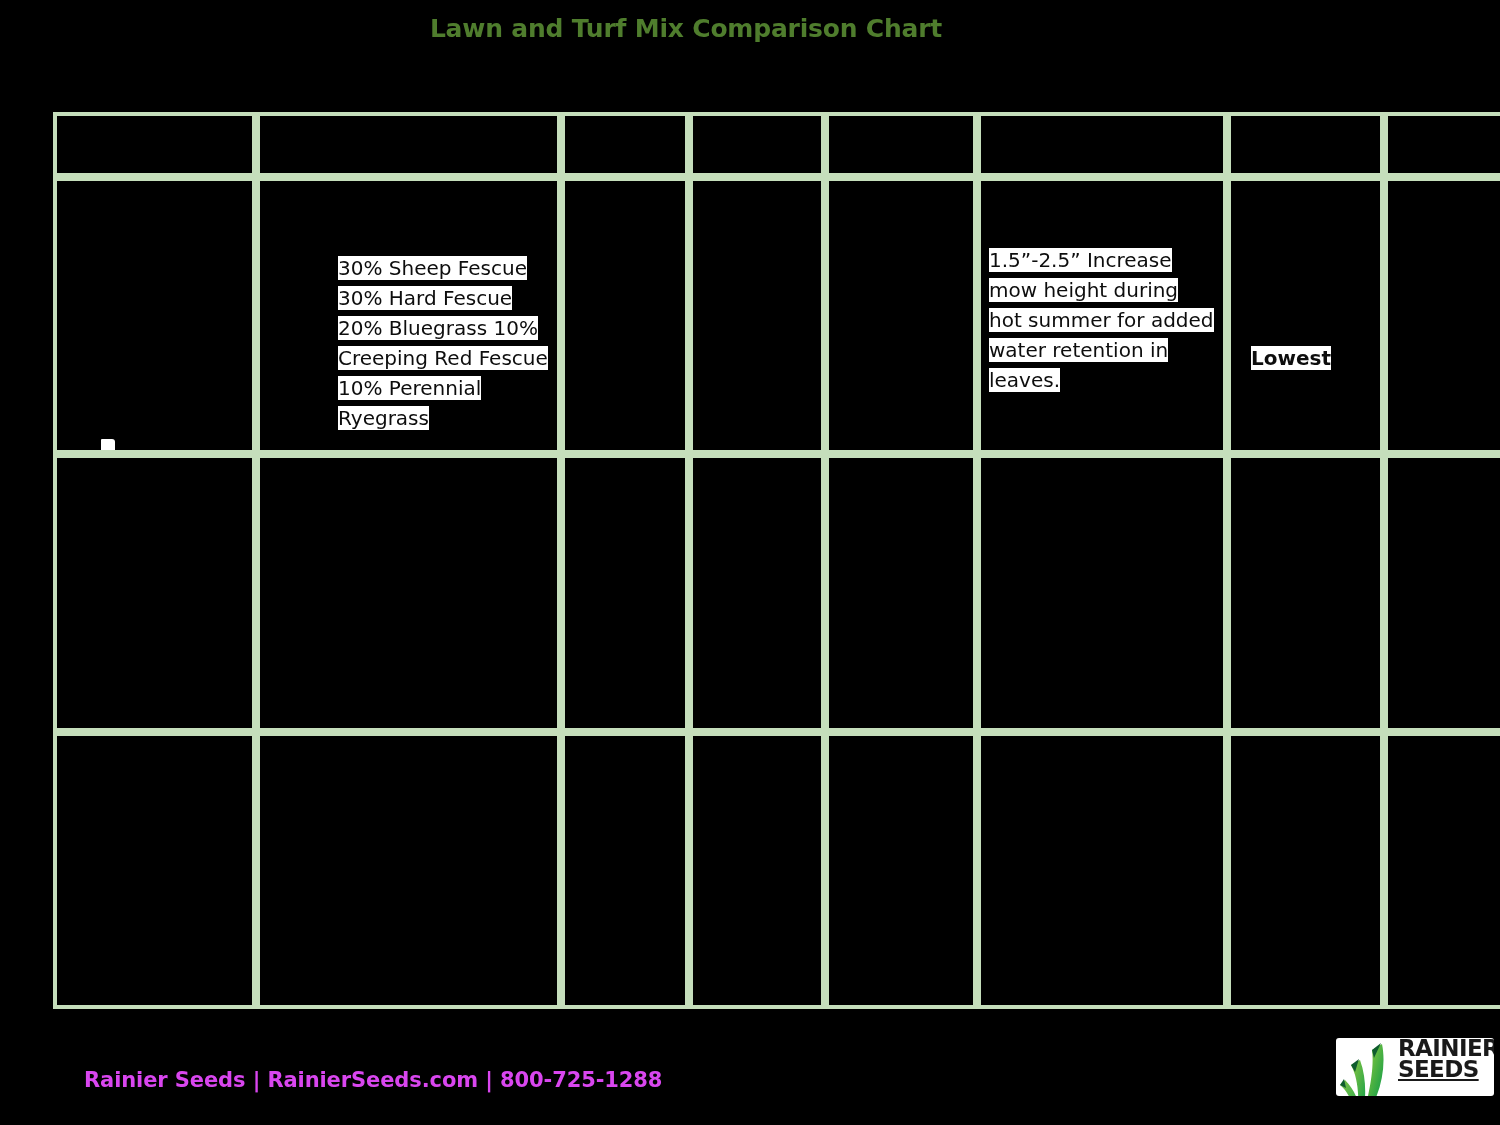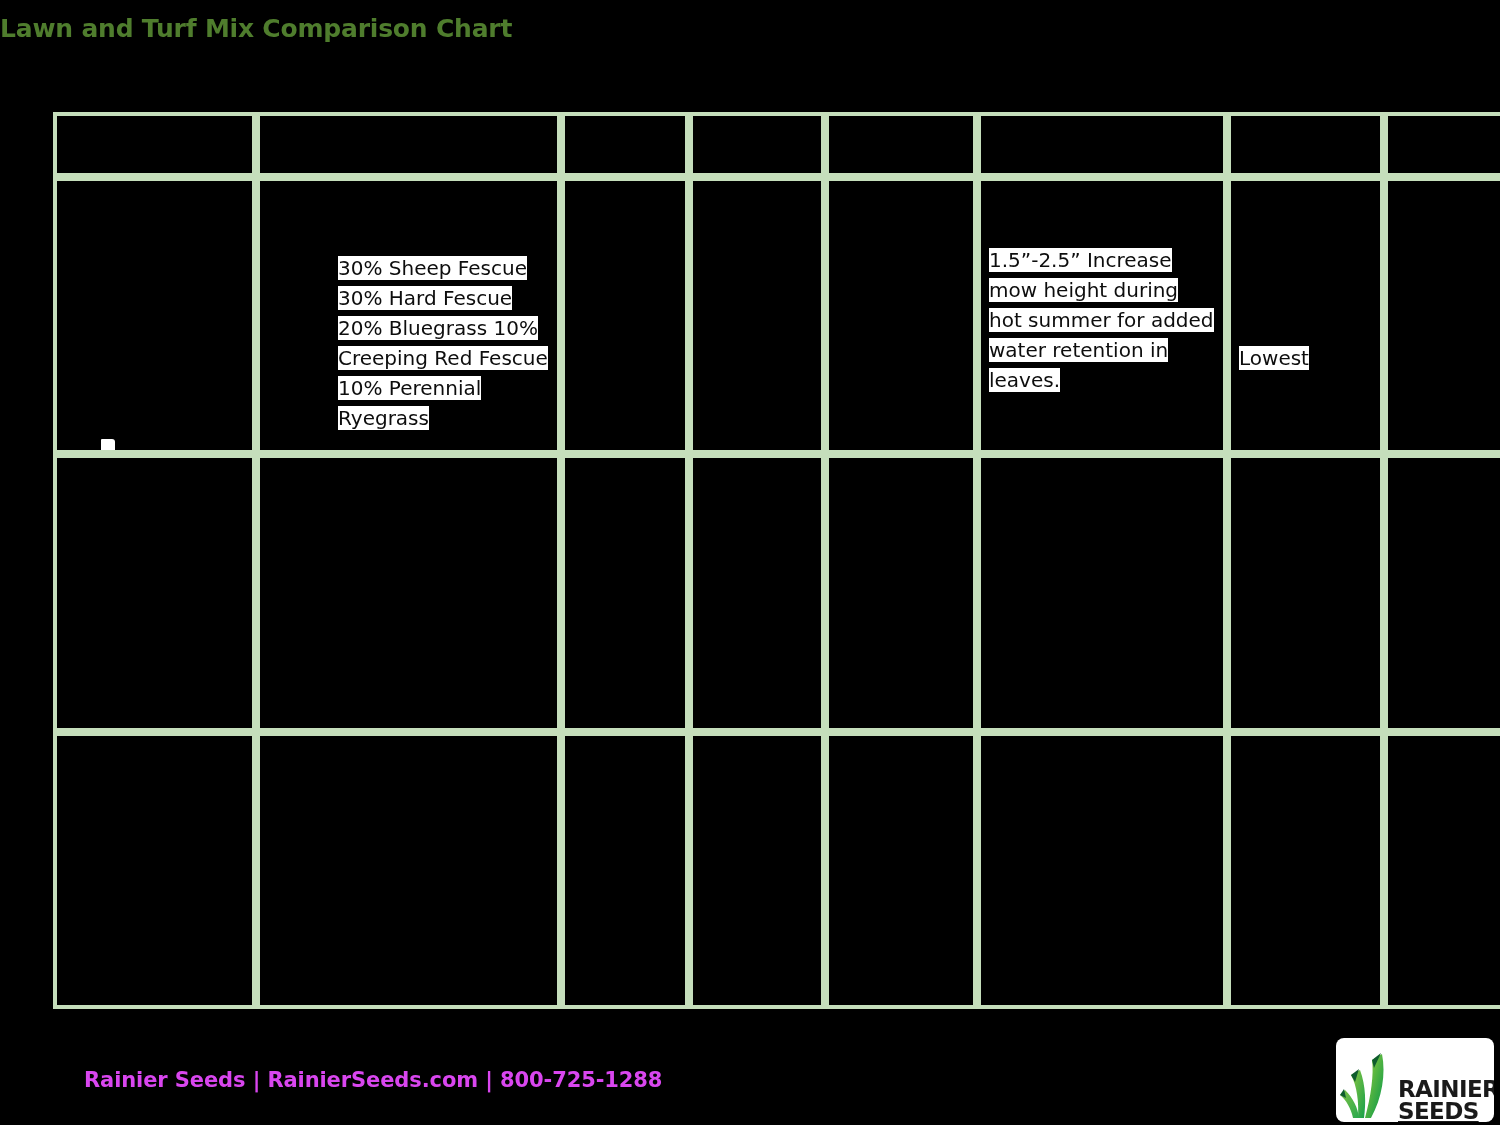--- a/index.html
+++ b/index.html
@@ -14,21 +14,21 @@
     overflow: hidden;
     font-family: "Liberation Sans", sans-serif;
   }
 
   
   #page-title {
     position: absolute;
     left: 0;
     top: 14px;
     width: 1372px;
-    text-align: left;
+    text-align: center;
     color: #4f7d2d;
     font-family: "DejaVu Sans", sans-serif;
     font-weight: bold;
     font-size: 25px;
     letter-spacing: -0.2px;
     white-space: nowrap;
   }
 
   
   #comparison-table {
@@ -86,21 +86,21 @@
 
   .cell-text.header {
     font-weight: bold;
     font-size: 19px;
     line-height: 24px;
   }
 
   
   .mix-text { padding-top: 72px; padding-left: 78px; }
   .mow-text { padding-top: 64px; padding-left: 8px; }
-  .water-text { padding-top: 162px; padding-left: 8px; }
+  .water-text { padding-top: 162px; padding-left: 20px; font-weight: bold; }
   .name-text { padding-top: 248px; padding-left: 40px; font-size: 19px; }
 
   
   .artifact {
     position: absolute;
     left: 44px;
     top: 258px;
     width: 14px;
     height: 30px;
     background: #ffffff;
@@ -129,25 +129,25 @@
     letter-spacing: -0.1px;
     white-space: nowrap;
   }
 
   
   #brand-logo {
     position: absolute;
     left: 1336px;
     top: 1038px;
     width: 158px;
-    height: 84px;
+    height: 58px;
     background: #ffffff;
-    border-radius: 8px;
+    border-radius: 3px;
     display: flex;
-    align-items: flex-end;
+    align-items: flex-start;
     overflow: hidden;
   }
   #brand-logo .leaf-mark {
     width: 62px;
     height: 74px;
     flex: 0 0 62px;
     margin-left: 2px;
   }
   #brand-logo .wordmark {
     font-family: "DejaVu Sans", sans-serif;

